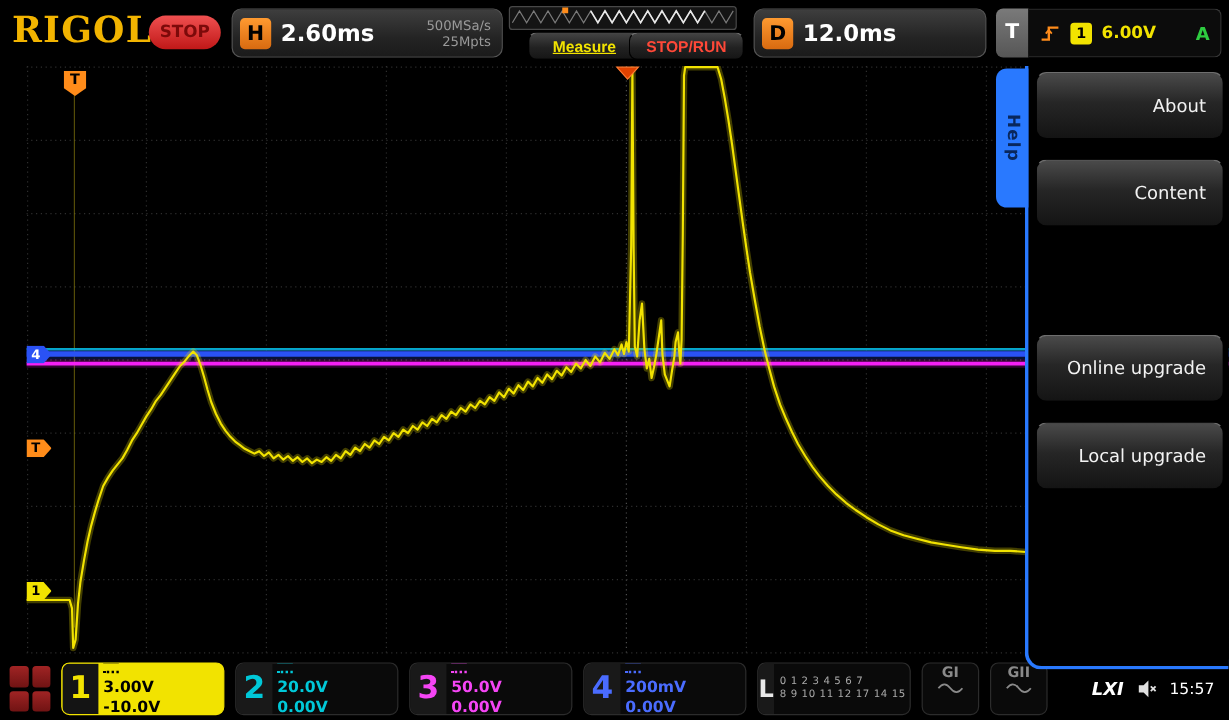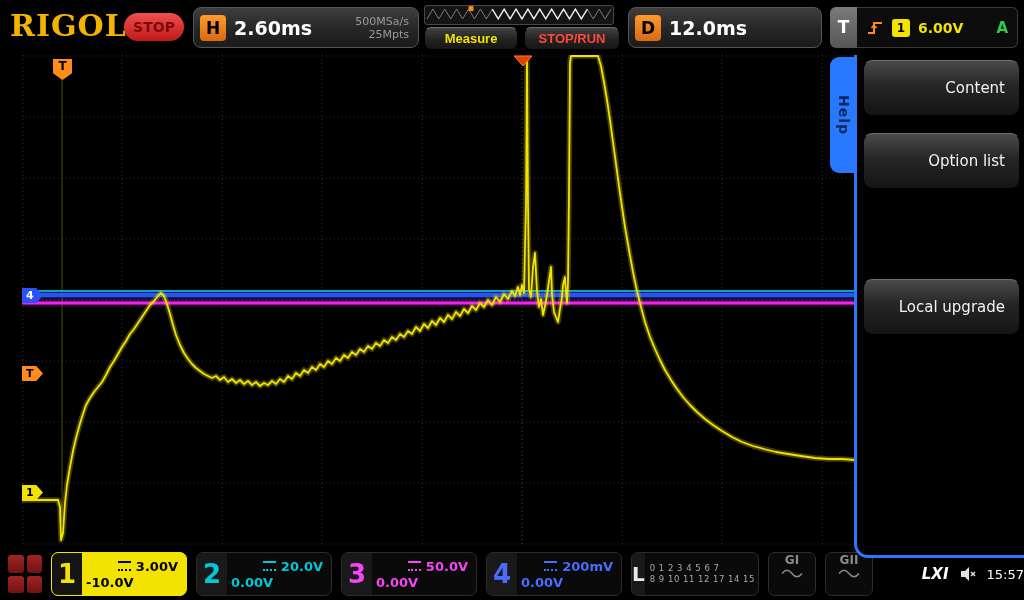--- a/index.html
+++ b/index.html
@@ -21,21 +21,21 @@
          color:#000;font-weight:bold;font-size:17px;line-height:26px;text-align:center;margin:0 8px 0 6px;}
   .bigval{color:#fff;font-weight:bold;font-size:19px;}
   .rates{margin-left:auto;margin-right:9px;text-align:right;color:#9a9a9a;font-size:11px;line-height:13px;}
   
   .preview{position:absolute;left:424px;top:5px;width:190px;height:20px;background:#141414;
            border:1px solid #484848;border-radius:3px;box-sizing:border-box;}
   .preview svg{display:block;}
   .topbtn{position:absolute;top:27px;height:23px;border:1px solid #000;border-top:1px solid #6e6e6e;
           border-radius:7px;background:linear-gradient(180deg,#424242,#222 55%,#161616);
           font-weight:bold;font-size:13px;text-align:center;line-height:21px;padding:0;box-sizing:border-box;}
-  .measure{left:424px;width:94px;color:#f2e300;}
+  .measure{left:440px;width:94px;color:#f2e300;text-decoration:underline;}
   .stoprun{left:524px;width:96px;color:#ff4838;}
   
   .tbox{position:absolute;left:830px;top:7px;width:188px;height:41px;display:flex;}
   .tsq{width:27px;height:41px;background:linear-gradient(180deg,#7a7a7a,#565656);border-radius:6px 0 0 6px;
        color:#fff;font-weight:bold;font-size:17px;line-height:41px;text-align:center;}
   .tbody{flex:1;background:#0c0c0c;border:1px solid #3a3a3a;border-left:none;border-radius:0 6px 6px 0;
          display:flex;align-items:center;gap:8px;padding:0 9px;box-sizing:border-box;}
   .tch{width:18px;height:18px;background:#f2e300;border-radius:3px;color:#000;font-weight:bold;
        font-size:12px;line-height:18px;text-align:center;}
   .tlev{color:#f2e300;font-weight:bold;font-size:14px;}
@@ -82,39 +82,39 @@
   
   .bottombar{position:absolute;left:0;bottom:0;width:1024px;height:52px;background:#000;z-index:20;
              display:flex;align-items:center;gap:9px;padding-left:8px;box-sizing:border-box;}
   .quick{width:34px;height:38px;display:grid;grid-template-columns:1fr 1fr;grid-template-rows:1fr 1fr;gap:3px;}
   .quick span{background:linear-gradient(180deg,#a02424,#701313);border-radius:3px;}
   .ch{width:136px;height:44px;border:1px solid #2c2c2c;border-radius:7px;background:#0a0a0a;
       display:flex;overflow:hidden;box-sizing:border-box;}
   .chnum{width:30px;display:flex;align-items:center;justify-content:center;background:#191919;
          font-weight:bold;font-size:26px;}
   .chvals{flex:1;display:flex;flex-direction:column;justify-content:center;gap:1px;padding:0 8px 0 4px;}
-  .chrow1{display:flex;align-items:center;justify-content:flex-end;gap:5px;font-weight:bold;font-size:13px;}
+  .chrow1{display:flex;align-items:flex-start;justify-content:flex-end;gap:5px;font-weight:bold;font-size:13px;flex-direction:column;}
   .chrow2{text-align:left;font-weight:bold;font-size:13px;}
   .coupling{width:13px;height:6px;border-top:2px solid currentColor;border-bottom:2px dotted currentColor;}
   .ch.sel{background:#f2e300;border-color:#f2e300;}
   .ch.sel .chnum{background:#141414;color:#f2e300;}
   .ch.sel .chvals{color:#000;}
   .ch.c2 .chnum,.ch.c2 .chvals{color:#00c8d8;}
   .ch.c3 .chnum,.ch.c3 .chvals{color:#f545f5;}
   .ch.c4 .chnum,.ch.c4 .chvals{color:#4a6cff;}
   .lbadge{width:128px;height:44px;border:1px solid #2c2c2c;border-radius:7px;background:#0a0a0a;
           display:flex;overflow:hidden;box-sizing:border-box;}
   .lnum{width:27px;display:flex;align-items:center;justify-content:center;background:#191919;
         color:#e8e8e8;font-weight:bold;font-size:20px;}
   .ldigits{flex:1;display:flex;flex-direction:column;justify-content:center;padding:0 5px;
            color:#a8a8a8;font-size:8.5px;line-height:11px;white-space:nowrap;letter-spacing:.5px;}
   .gen{width:48px;height:44px;border:1px solid #2c2c2c;border-radius:7px;background:#0a0a0a;
        display:flex;flex-direction:column;align-items:center;justify-content:flex-start;gap:1px;
        color:#8a8a8a;font-weight:bold;font-size:12px;box-sizing:border-box;}
-  .rightinfo{margin-left:auto;display:flex;align-items:center;gap:11px;}
+  .rightinfo{margin-left:auto;display:flex;align-items:center;gap:11px;padding-right:12px;}
   .lxi{color:#fff;font-weight:bold;font-style:italic;font-size:15px;}
   .clock{color:#fff;font-size:13px;}
 </style>
 </head>
 <body>
 
 <div class="scope">
 
   <header class="topbar">
     <div class="brand">RIGOL</div>
@@ -197,23 +197,24 @@
 
     <div class="tflag">T</div>
     <div class="mk mk4">4</div>
     <div class="mk mkT">T</div>
     <div class="mk mk1">1</div>
   </div>
 
   <aside class="sidebar">
     <div class="helptab">Help</div>
     <div class="menu">
+      <div class="mbtn">About</div>
       <div class="mbtn">Content</div>
-      <div class="mbtn">Option list</div>
       <div class="mbtn blank"></div>
+      <div class="mbtn">Online upgrade</div>
       <div class="mbtn">Local upgrade</div>
     </div>
   </aside>
 
   <footer class="bottombar">
     <div class="quick">
       <span></span>
         <span></span>
       <span></span>
         <span></span>

